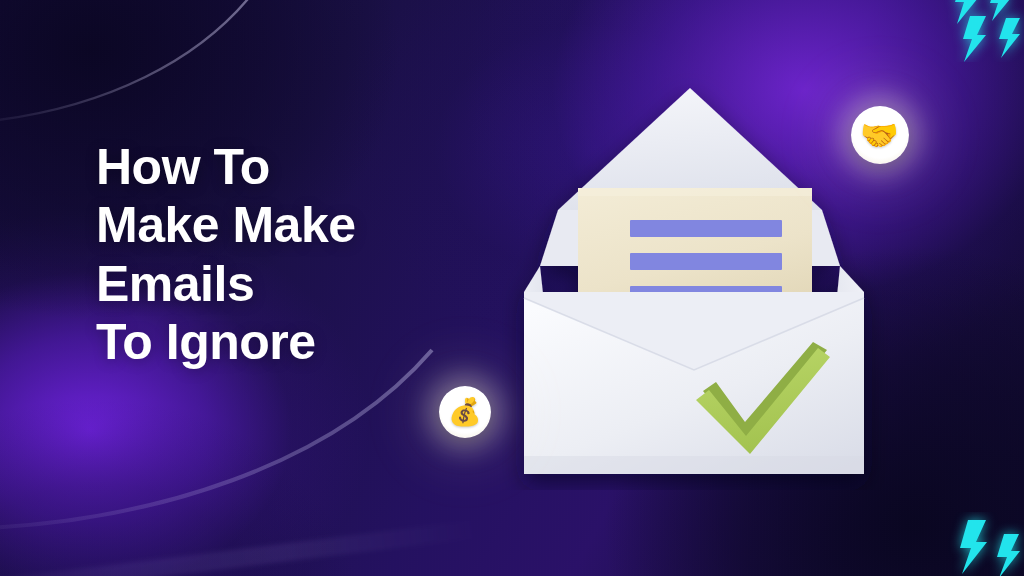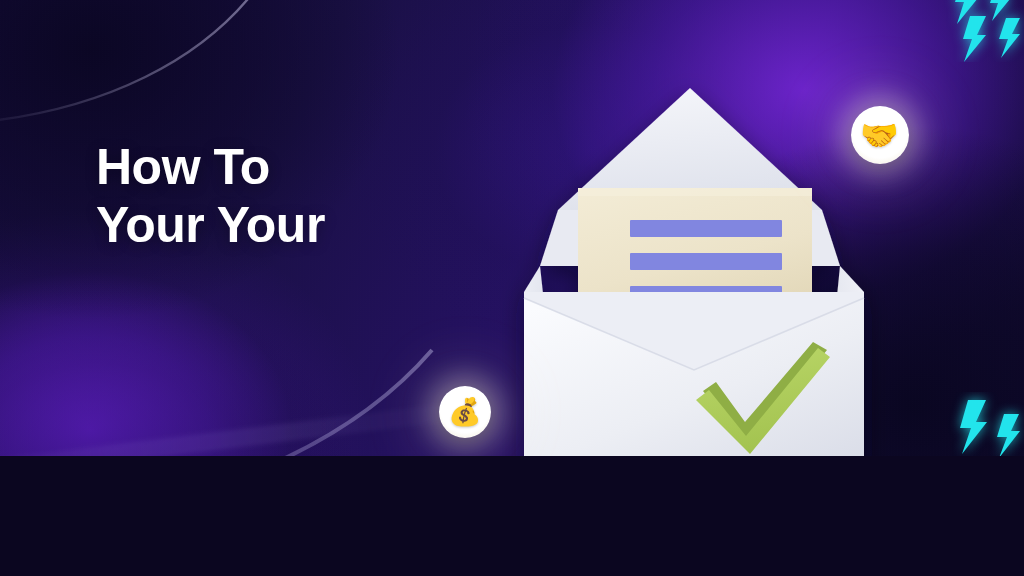--- a/index.html
+++ b/index.html
@@ -3,21 +3,21 @@
 <meta charset="utf-8">
 <style>
   html, body {
     margin: 0;
     padding: 0;
     background: #0b0620;
   }
   #canvas {
     position: relative;
     width: 1024px;
-    height: 456px;
+    height: 576px;
     overflow: hidden;
     font-family: "Liberation Sans", sans-serif;
     background: #140a3a;
   }
 
   
   .bg-base {
     position: absolute;
     inset: 0;
     background: linear-gradient(118deg, #150c3c 0%, #1a1046 28%, #241160 52%, #2a1168 66%, #170c3e 86%, #0f0a2c 100%);
@@ -190,21 +190,23 @@
         <stop offset="50%" stop-color="#bdb7e6" stop-opacity="0.30"></stop>
         <stop offset="100%" stop-color="#cdc8f2" stop-opacity="0.42"></stop>
       </linearGradient>
     </defs>
     <path d="M -18 122 C 96 110, 208 64, 268 -28" fill="none" stroke="url(#arcGradTop)" stroke-width="2.4"></path>
     <path d="M -14 528 C 150 520, 330 468, 432 350" fill="none" stroke="url(#arcGradBottom)" stroke-width="4"></path>
   </svg>
 
   <h1 class="headline">
     <span class="hl-line">How To</span>
-    <span class="hl-line">Your Your</span>
+    <span class="hl-line">Make Make</span>
+    <span class="hl-line">Emails</span>
+    <span class="hl-line">To Ignore</span>
   </h1>
 
   <div class="illustration">
     <svg viewBox="0 0 400 420">
       <defs>
         <linearGradient id="backFlapG" x1="0" y1="0" x2="0.25" y2="1">
           <stop offset="0%" stop-color="#f6f7fb"></stop>
           <stop offset="100%" stop-color="#dfe2ec"></stop>
         </linearGradient>
         <linearGradient id="bodyLeftG" x1="0" y1="0" x2="1" y2="0.6">

